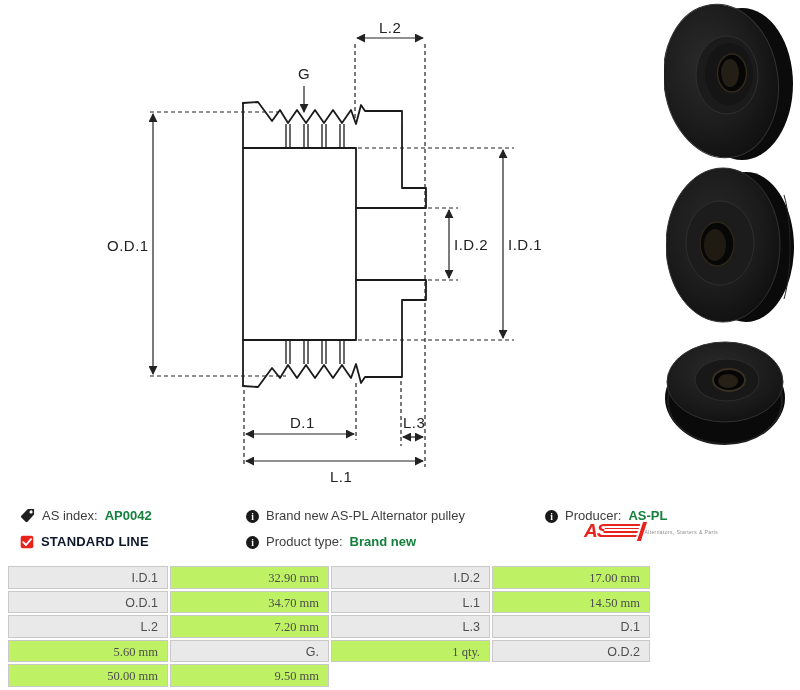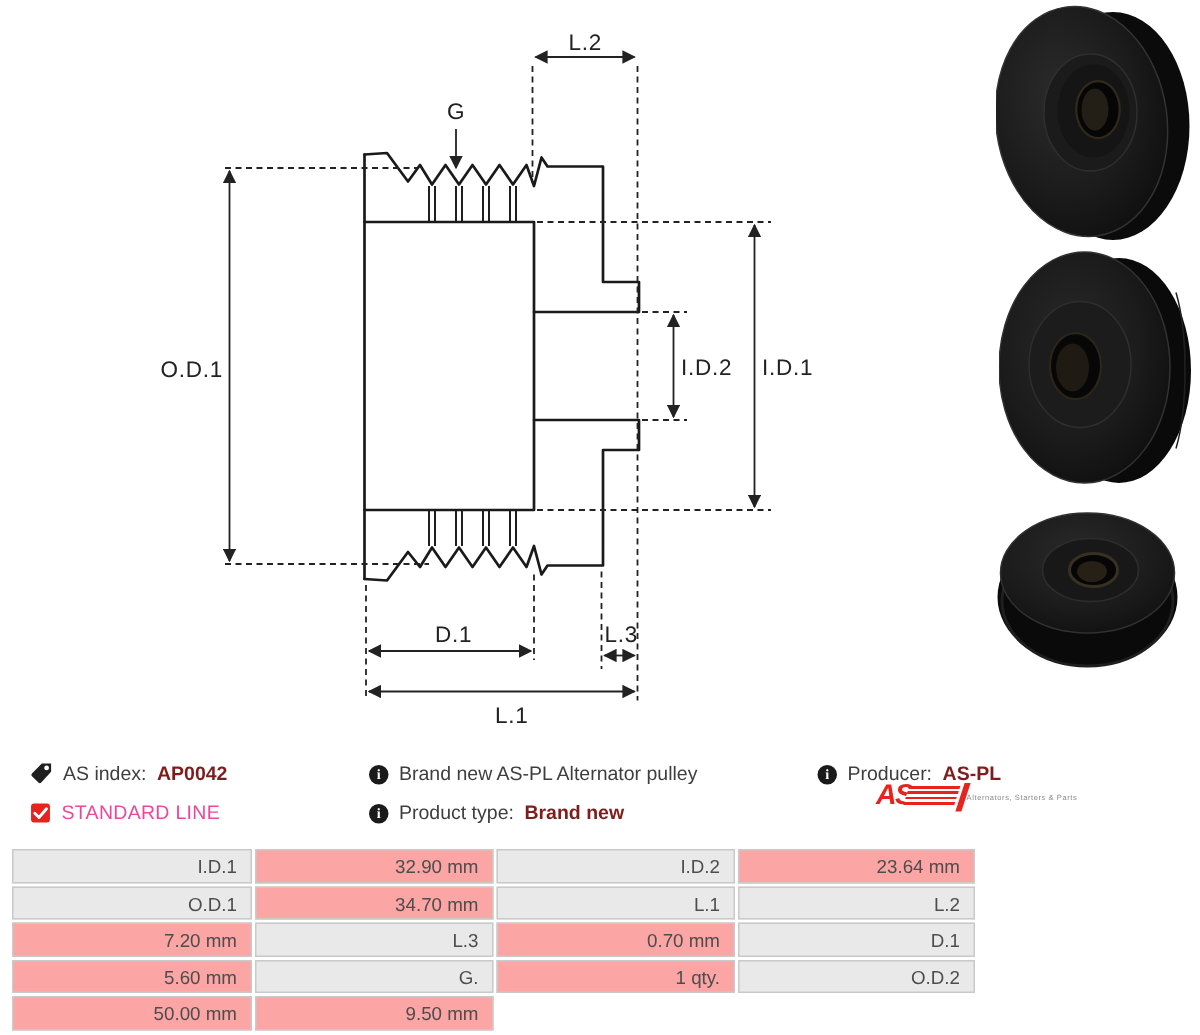--- a/index.html
+++ b/index.html
@@ -13,42 +13,42 @@
   .dash{stroke:#222;stroke-width:1.2;fill:none;stroke-dasharray:4 3;}
   .dim{stroke:#222;stroke-width:1.2;fill:none;}
   .dimtext{font-family:"Liberation Sans",sans-serif;font-size:15px;fill:#222;letter-spacing:.5px;}
 
   
   .photo{position:absolute;}
 
   
   .info-item{position:absolute;display:flex;align-items:flex-end;gap:7px;
              font-size:13px;color:#3e3e3e;white-space:nowrap;}
-  .info-item b{color:#7f1d1d;}
-  .red-line{color:#ec4899;font-weight:normal;letter-spacing:.2px;}
+  .info-item b{color:#15803d;}
+  .red-line{color:#0f172a;font-weight:bold;letter-spacing:.2px;}
   .iicon{display:inline-flex;align-items:center;justify-content:center;
          width:13px;height:13px;border-radius:50%;background:#1a1a1a;color:#fff;
          font-size:9.5px;font-weight:bold;font-family:"Liberation Serif",serif;flex:none;}
 
   
   .as-logo{position:absolute;left:584px;top:521px;display:flex;align-items:center;}
   .as-logo-row{display:flex;align-items:center;height:20px;}
   .as-text{font-weight:800;font-style:italic;font-size:19px;color:#e8231e;letter-spacing:-1px;line-height:20px;}
   .as-stripes{width:34px;height:14px;margin-left:-4px;transform:skewX(-18deg);
               background:repeating-linear-gradient(to bottom,#e8231e 0 1.8px,#ffffff 1.8px 3.6px);}
   .as-bar{width:4px;height:19px;margin-left:2px;background:#e8231e;transform:skewX(-18deg);}
   .as-tagline{font-size:5px;color:#8a8a8a;letter-spacing:.4px;margin-top:1px;}
 
   
   .spec-table{position:absolute;left:8px;top:566px;width:642px;display:grid;
               grid-template-columns:160px 159px 159px 158px;gap:2px;}
   .cell{box-sizing:border-box;height:22.5px;line-height:20.5px;font-size:12.5px;color:#4d4d4d;
         text-align:right;padding:1px 9px 0 0;border:1px solid #c9c9c9;}
   .cell.label{background:#e9e9e9;}
-  .cell.value{background:#fca5a5;}
+  .cell.value{background:#bef264;font-family:Liberation Serif, serif;}
 </style>
 </head>
 <body>
 
 <div class="page">
 
   <svg class="drawing" width="560" height="500" viewBox="0 0 560 500">
     <defs>
       <marker id="arr" viewBox="0 0 10 10" refX="9" refY="5" markerWidth="7.5" markerHeight="7.5" orient="auto-start-reverse">
         <path d="M0 0 L10 5 L0 10 z" fill="#222"></path>
@@ -198,30 +198,30 @@
       <span class="as-stripes"></span>
       <span class="as-bar"></span>
     </div>
     <div class="as-tagline">Alternators, Starters &amp; Parts</div>
   </div>
 
   <div class="spec-table">
     <div class="cell label">I.D.1</div>
     <div class="cell value">32.90 mm</div>
     <div class="cell label">I.D.2</div>
-    <div class="cell value">23.64 mm</div>
+    <div class="cell value">17.00 mm</div>
 
     <div class="cell label">O.D.1</div>
     <div class="cell value">34.70 mm</div>
     <div class="cell label">L.1</div>
+    <div class="cell value">14.50 mm</div>
 
     <div class="cell label">L.2</div>
     <div class="cell value">7.20 mm</div>
     <div class="cell label">L.3</div>
-    <div class="cell value">0.70 mm</div>
 
     <div class="cell label">D.1</div>
     <div class="cell value">5.60 mm</div>
     <div class="cell label">G.</div>
     <div class="cell value">1 qty.</div>
 
     <div class="cell label">O.D.2</div>
     <div class="cell value">50.00 mm</div>
     <div class="cell value">9.50 mm</div>
   </div>

